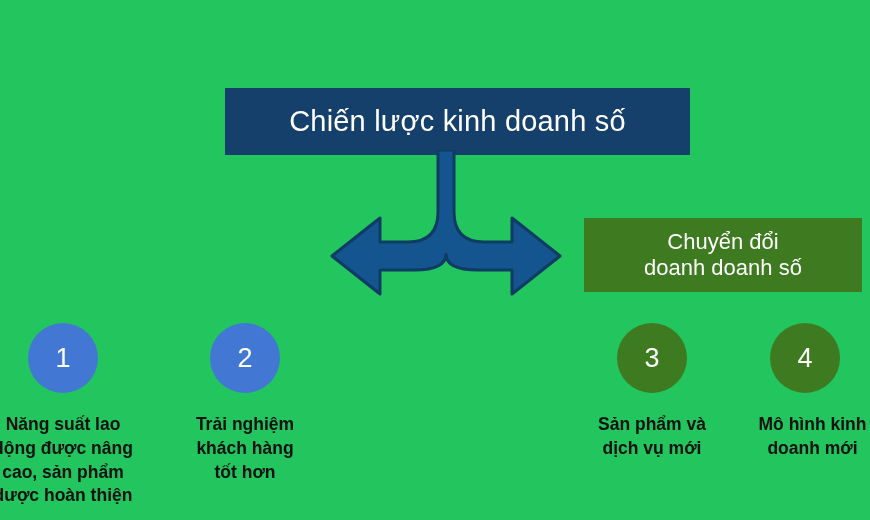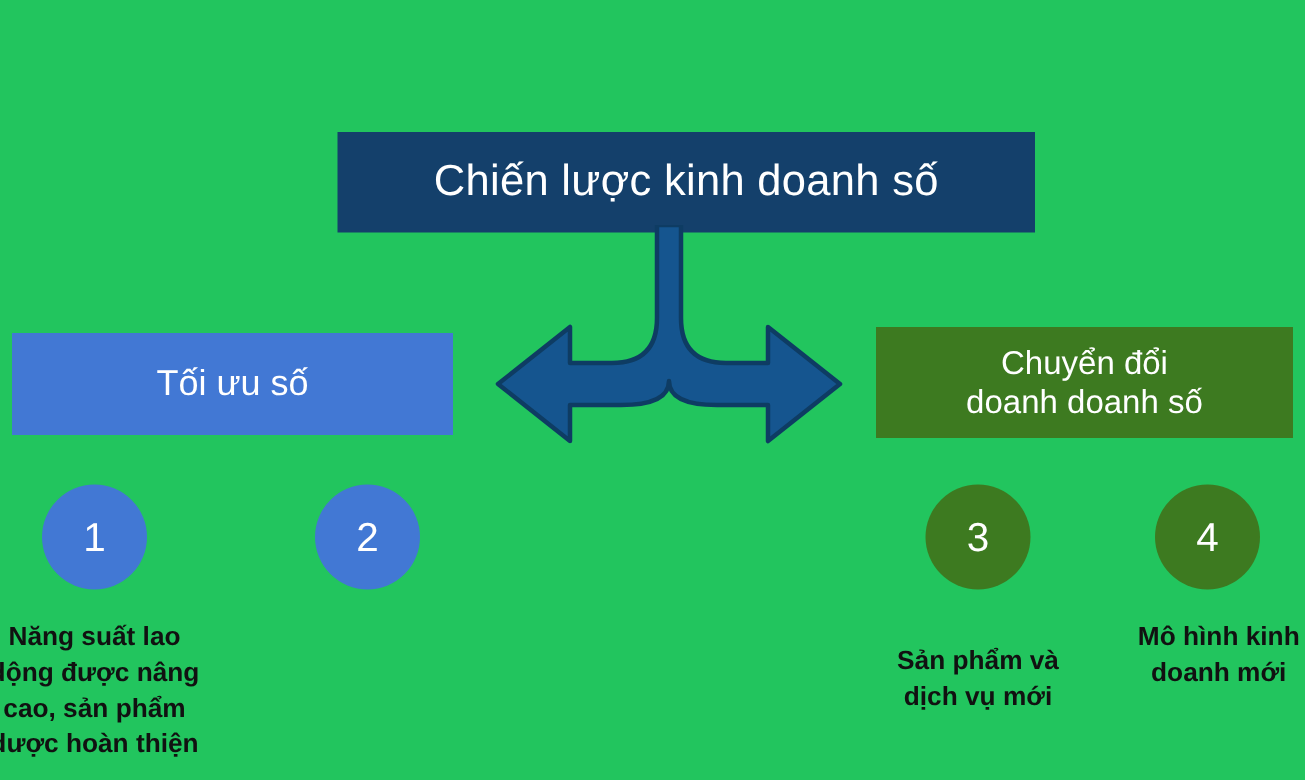--- a/index.html
+++ b/index.html
@@ -128,21 +128,21 @@
     color: #111111;
     font-size: 17.5px;
     font-weight: bold;
     line-height: 1.36;
     text-align: center;
     white-space: pre-line;
   }
   
   .caption.p1 { left: -37px;  width: 200px; }
   .caption.p2 { left: 160px;  width: 170px; }
-  .caption.p3 { left: 562px;  width: 180px; margin-top: 16px; }
+  .caption.p3 { left: 562px;  width: 180px; }
   .caption.p4 { left: 725px;  width: 175px; }
 </style>
 </head>
 <body>
 
 <div id="canvas">
 
   <div class="title-box">
     <span class="label">Chiến lược kinh doanh số</span>
   </div>
@@ -165,23 +165,20 @@
                L 52 144
                L 4 106
                L 52 68
                L 52 92
                L 80 92
                Q 110 92 110 62
                Z" fill="#15558F" stroke="#0E3C63" stroke-width="3" stroke-linejoin="round"></path>
     </svg>
   </div>
 
-  <div class="branch-box left">
-    <span class="label">Tối ưu số</span>
-  </div>
 
   <div class="branch-box right">
     <span class="label" style="white-space: pre-line;">Chuyển đổi
 doanh doanh số</span>
   </div>
 
   <div class="circle blue c1">
     <span class="num">1</span>
   </div>
   <div class="circle blue c2">
@@ -191,18 +188,21 @@
     <span class="num">3</span>
   </div>
   <div class="circle green c4">
     <span class="num">4</span>
   </div>
 
   <div class="caption p1">Năng suất lao
 dộng được nâng
 cao, sản phẩm
 dược hoàn thiện</div>
+  <div class="caption p2">Trải nghiệm
+khách hàng
+tốt hơn</div>
   <div class="caption p3">Sản phẩm và
 dịch vụ mới</div>
   <div class="caption p4">Mô hình kinh
 doanh mới</div>
 
 </div>
 
 </body></html>

